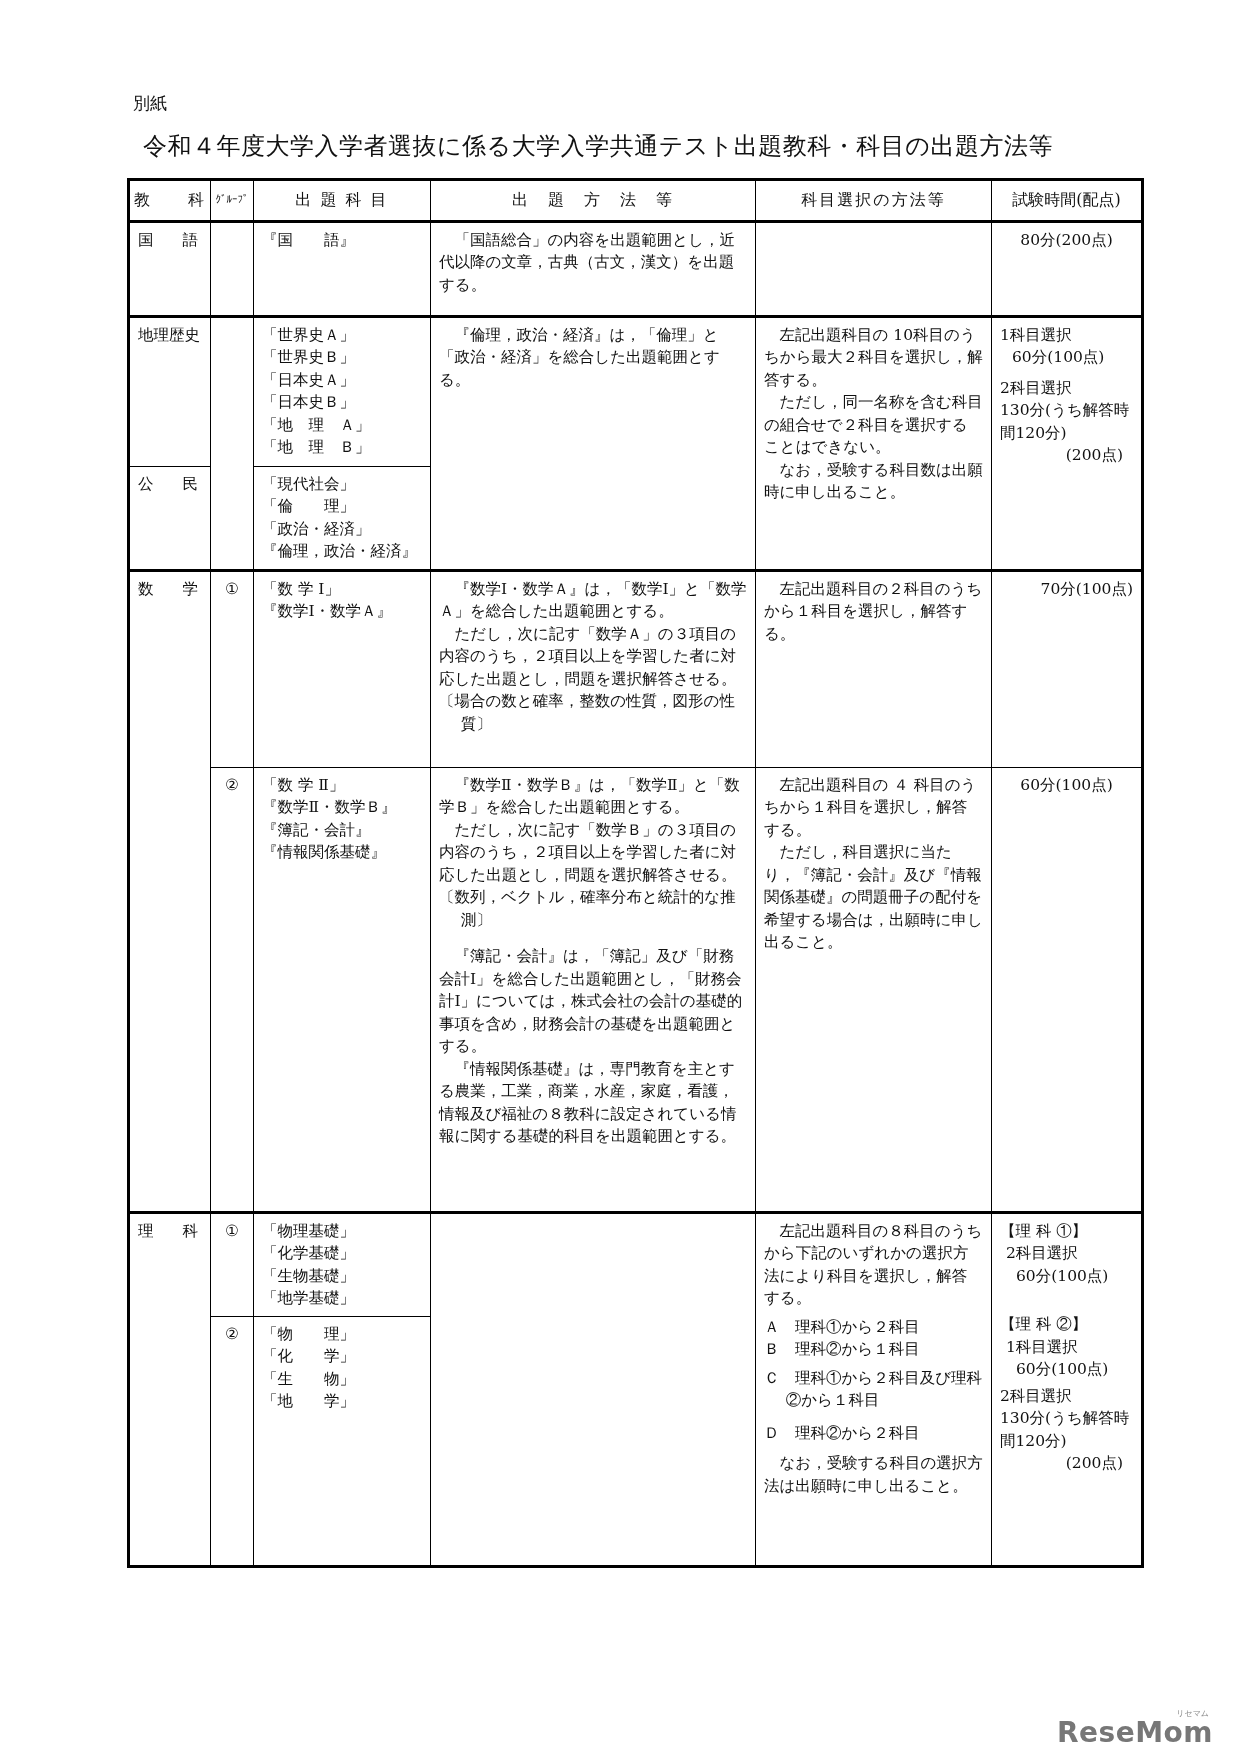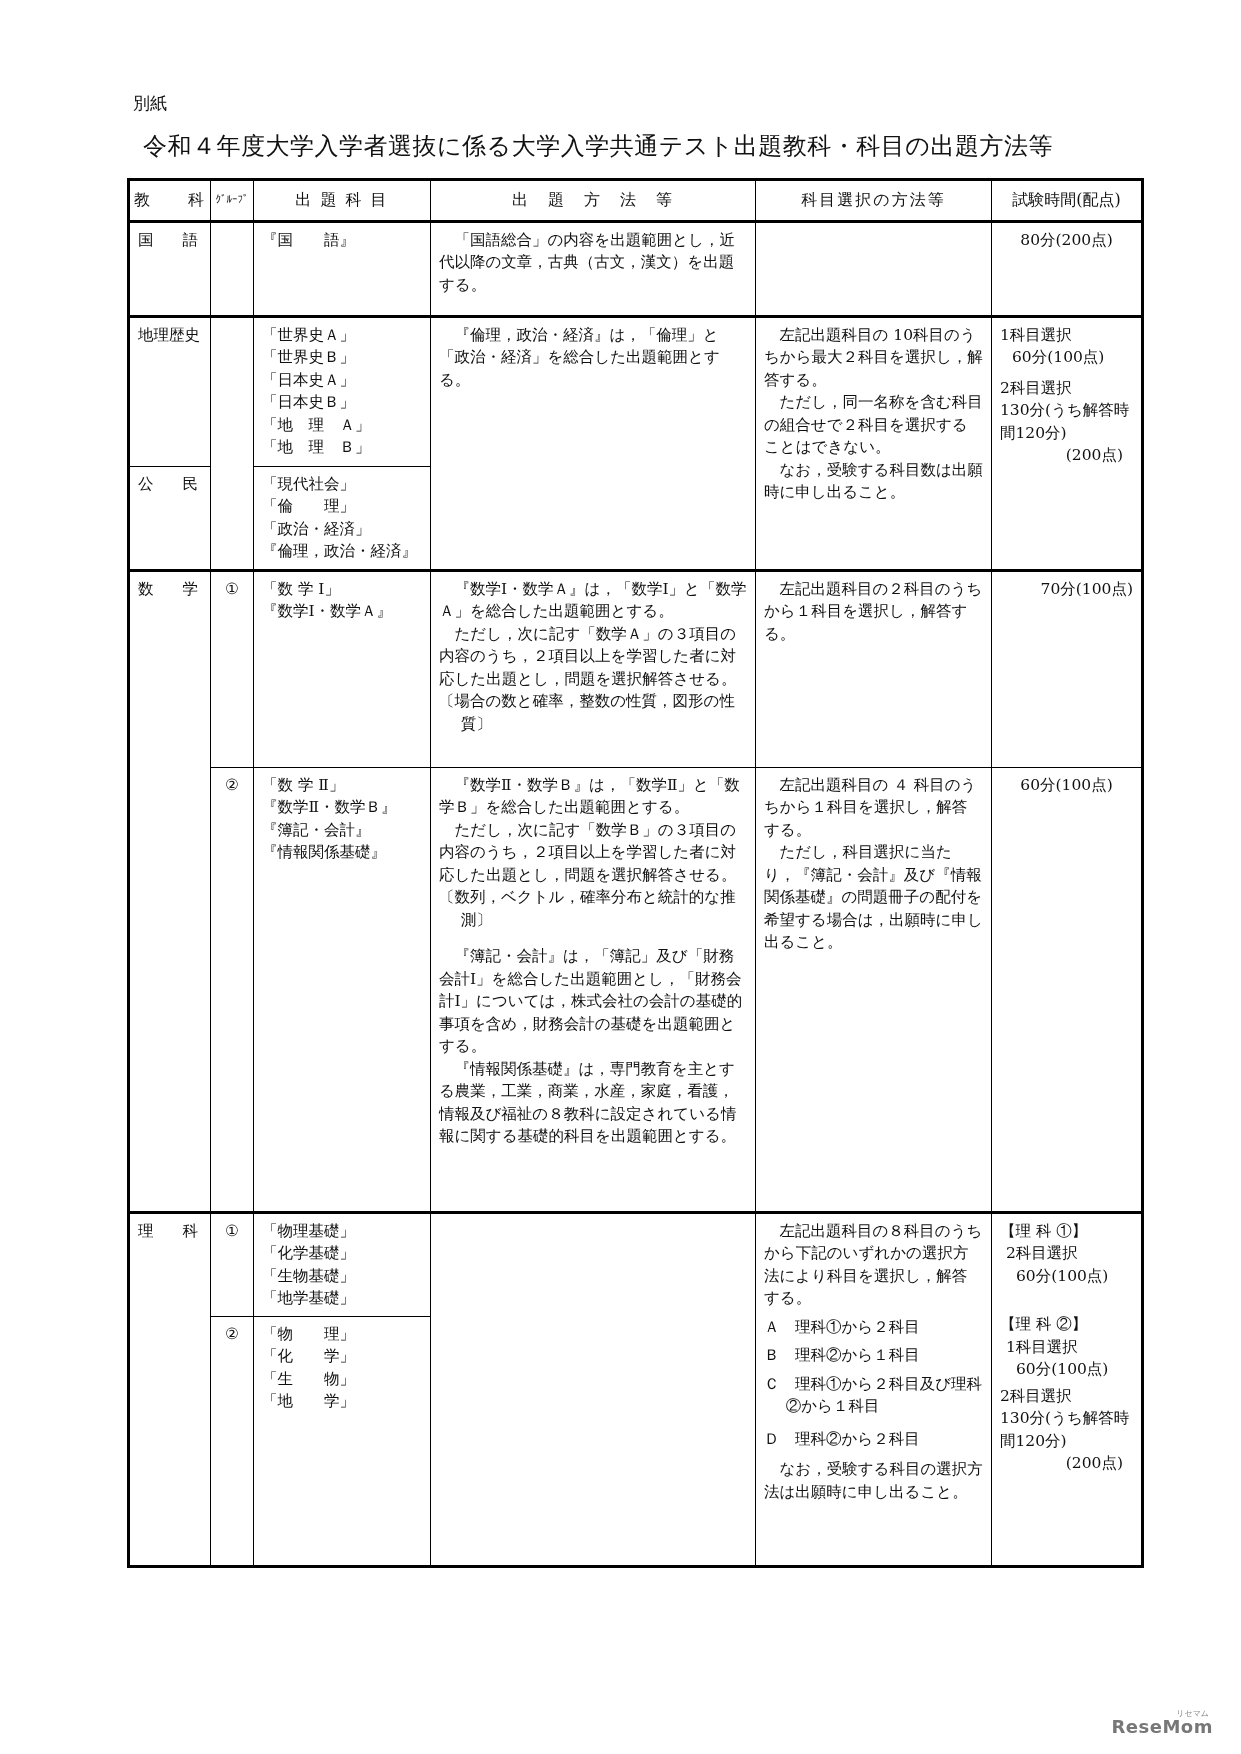--- a/index.html
+++ b/index.html
@@ -15,21 +15,21 @@
   table.main thead th.small { font-size:11px; letter-spacing:0; padding:8px 0; }
   tr.sep-thick > td { border-top:3px solid #000; }
   .subj { display:flex; justify-content:space-between; padding-right:4px; }
   .grp { text-align:center; }
   .list div { white-space:nowrap; }
   .p { margin:0; }
   .gap { height:14px; }
   .hang { padding-left:1.4em; text-indent:-1.4em; }
   .right { text-align:right; }
   .watermark { position:absolute; right:28px; top:1716px; font-family:"DejaVu Sans","Liberation Sans",sans-serif;
-               font-weight:bold; font-size:18px; color:#777; letter-spacing:0.5px; }
+               font-weight:bold; font-size:28px; color:#777; letter-spacing:0.5px; }
   .wm-sub { position:absolute; right:32px; top:1708px; font-size:8px; color:#888; font-family:"DejaVu Sans",sans-serif;text-align:right; }
 </style>
 </head>
 <body>
 
 <div class="label-top">別紙</div>
 <div class="title">令和４年度大学入学者選抜に係る大学入学共通テスト出題教科・科目の出題方法等</div>
 
 <table class="main">
   <colgroup>
@@ -171,21 +171,21 @@
       <td class="list">
         <div>「物理基礎」</div>
         <div>「化学基礎」</div>
         <div>「生物基礎」</div>
         <div>「地学基礎」</div>
       </td>
       <td rowspan="2"></td>
       <td rowspan="2">
         <p class="p">　左記出題科目の８科目のうちから下記のいずれかの選択方法により科目を選択し，解答する。</p>
         <div style="height:6px"></div>
-        <p class="p" style="margin-bottom:6px">Ａ　理科①から２科目</p>
+        <p class="p" style="margin-bottom:0">Ａ　理科①から２科目</p>
         <p class="p" style="margin-bottom:6px">Ｂ　理科②から１科目</p>
         <p class="p hang" style="margin-bottom:10px">Ｃ　理科①から２科目及び理科②から１科目</p>
         <p class="p" style="margin-bottom:8px">Ｄ　理科②から２科目</p>
         <p class="p">　なお，受験する科目の選択方法は出願時に申し出ること。</p>
       </td>
       <td rowspan="2">
         <div>【理 科 ①】</div>
         <div style="padding-left:6px">2科目選択</div>
         <div style="padding-left:16px">60分(100点)</div>
         <div style="height:26px"></div>

